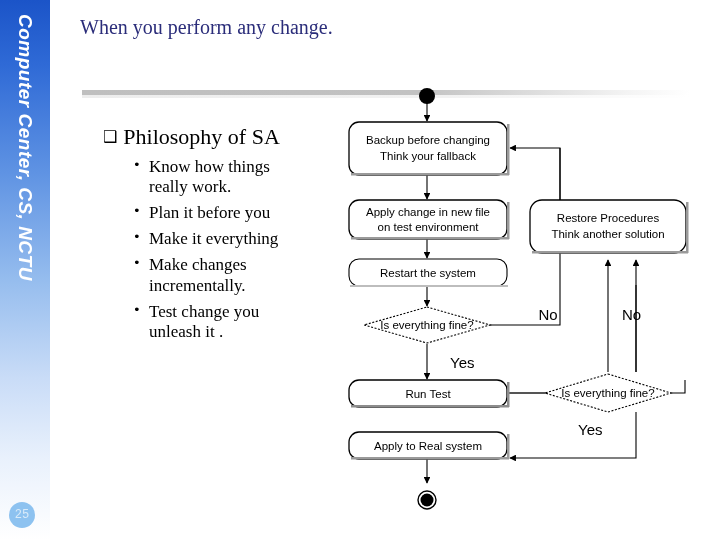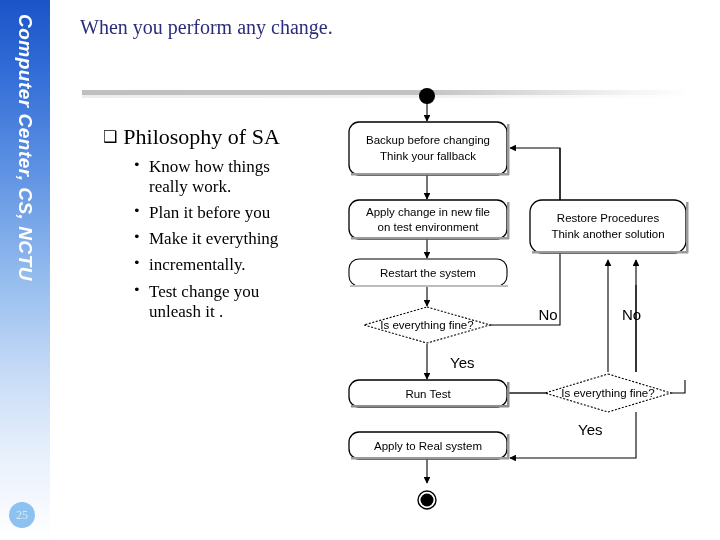--- a/index.html
+++ b/index.html
@@ -48,21 +48,21 @@
     color: #ffffff;
     white-space: nowrap;
   }
   .page-badge {
     position: absolute;
     left: 9px; top: 502px;
     width: 26px; height: 26px;
     border-radius: 50%;
     background: #8dc2f0;
     color: #d8eaf9;
-    font-family: Liberation Serif, serif;
+    font-family: Liberation Mono, monospace;
     font-size: 12px;
     display: flex;
     align-items: center;
     justify-content: center;
   }
 
   
   .slide-title {
     position: absolute;
     left: 80px; top: 16px;
@@ -187,20 +187,21 @@
     <div class="bullet-item">
       <span class="bullet-dot">•</span>
       <span class="bullet-text">
         <span class="l2">Make it everything</span>
       </span>
     </div>
 
     <div class="bullet-item">
       <span class="bullet-dot">•</span>
       <span class="bullet-text">
+        <span class="l2">Make changes</span>
         <span class="l2">incrementally.</span>
       </span>
     </div>
 
     <div class="bullet-item">
       <span class="bullet-dot">•</span>
       <span class="bullet-text">
         <span class="l2">Test change you</span>
         <span class="l2">unleash it .</span>
       </span>

